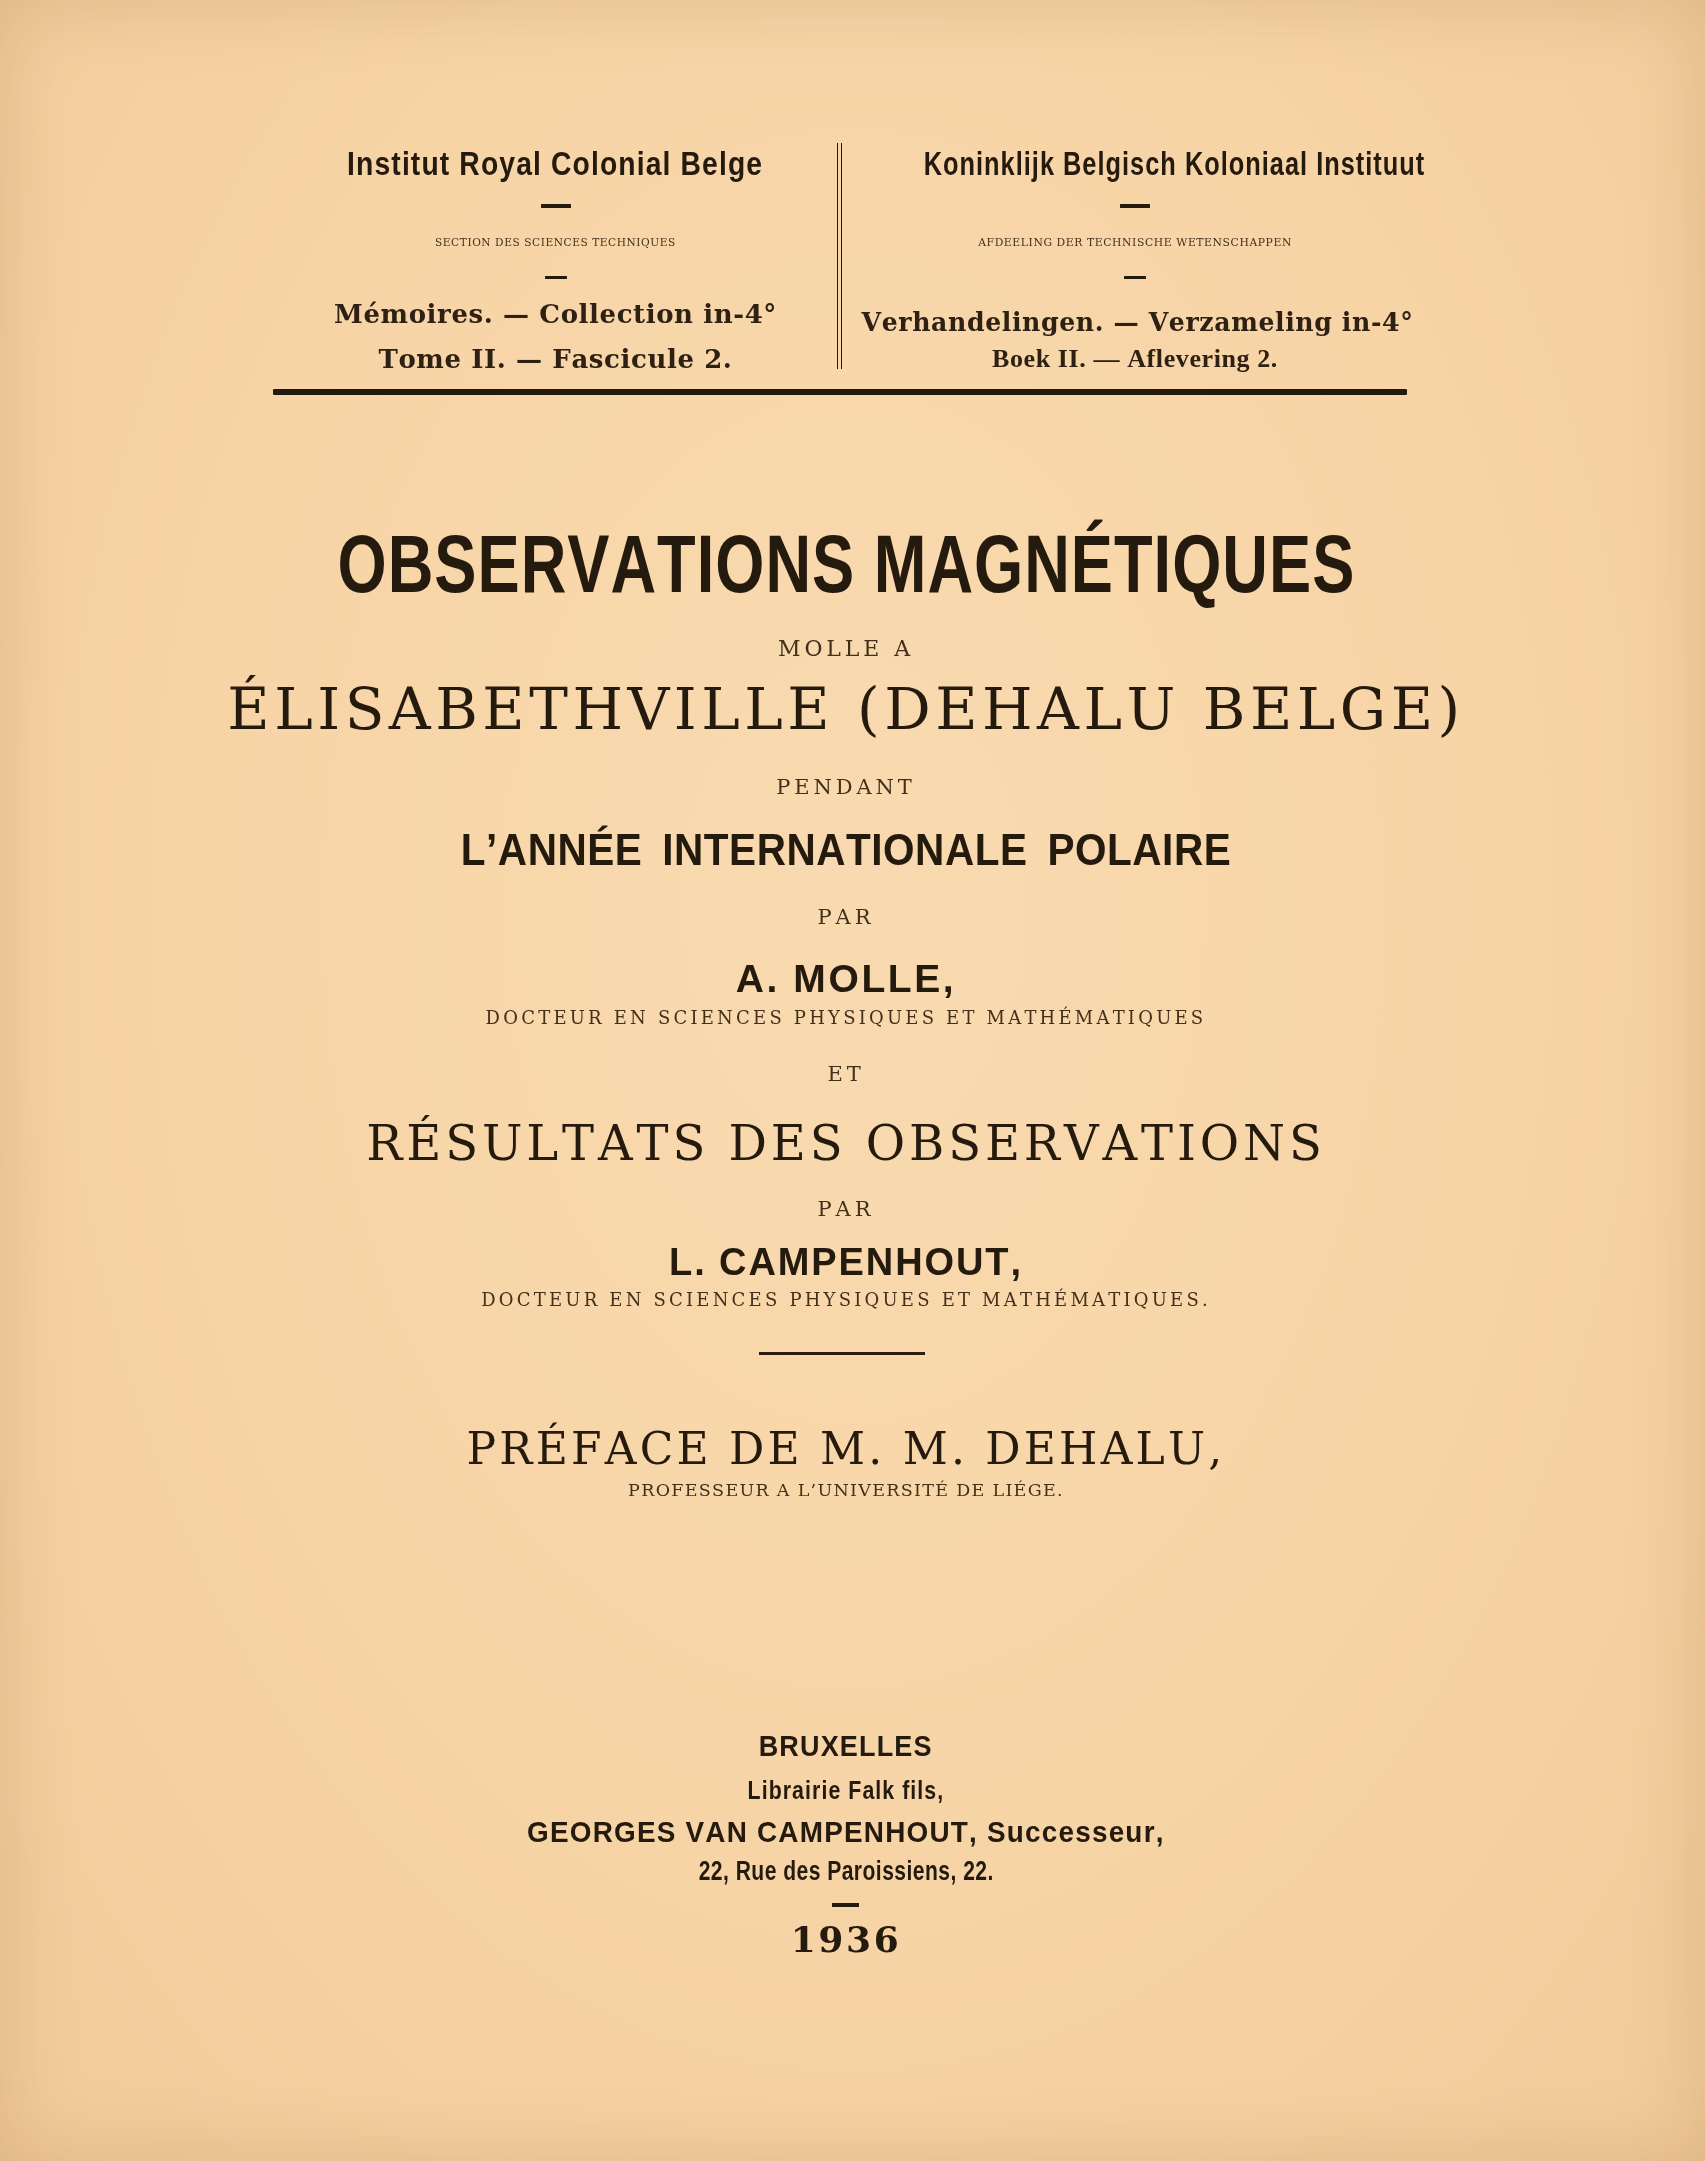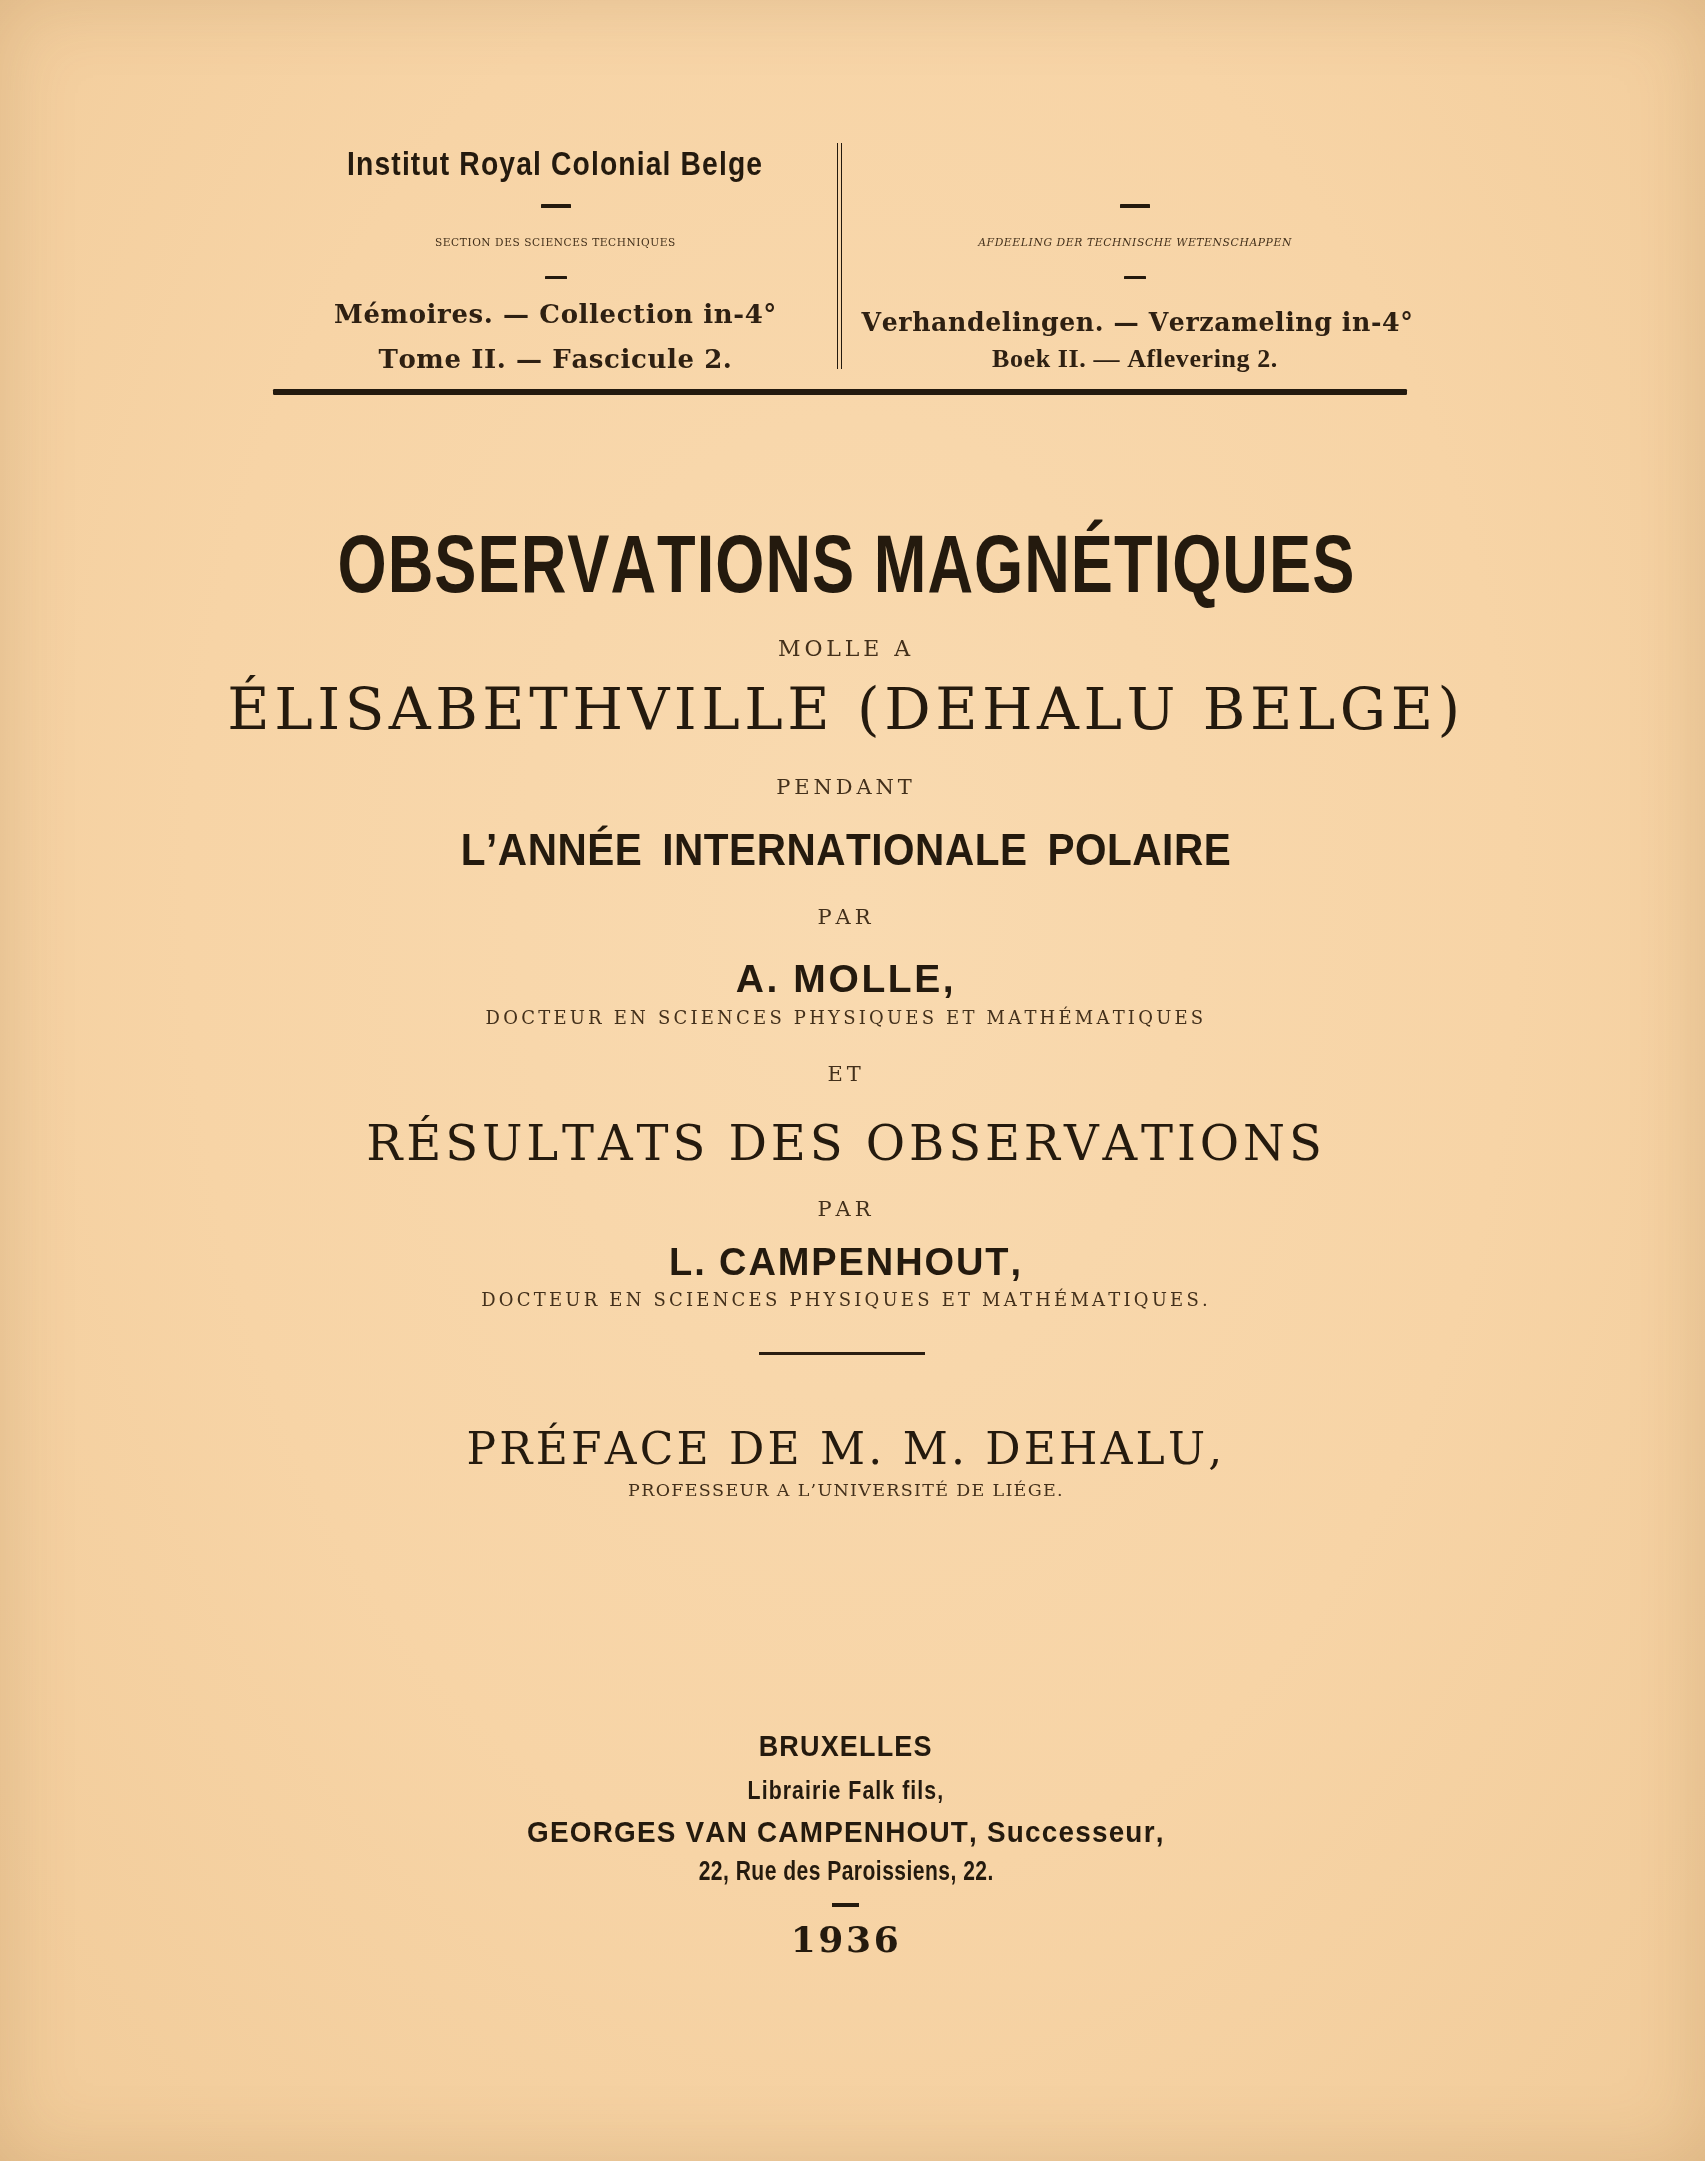--- a/index.html
+++ b/index.html
@@ -79,22 +79,25 @@
     <div class="hdash" style="top:276px;width:22px;margin-left:-11px;height:3.2px;"></div>
     <div class="cline serif ink-mid seri" style="top:301px;">
       <span class="sx">Mémoires. — Collection in-4°</span>
     </div>
     <div class="cline serif ink-mid seri" style="top:346px;">
       <span class="sx">Tome II. — Fascicule 2.</span>
     </div>
   </div>
 
   <div class="col col-right">
+    <div class="cline sans ink-dark inst" style="top:148px;">
+      <span class="sx" style="transform:scaleX(.78);">Koninklijk Belgisch Koloniaal Instituut</span>
+    </div>
     <div class="hdash" style="top:204px;"></div>
-    <div class="cline serif ink-soft sect" style="top:237px;font-style:italic;">
+    <div class="cline serif ink-soft sect" style="top:237px;">
       <span class="sx" style="transform:scaleX(.98);">AFDEELING DER TECHNISCHE WETENSCHAPPEN</span>
     </div>
     <div class="hdash" style="top:276px;width:22px;margin-left:-11px;height:3.2px;"></div>
     <div class="cline serif ink-mid seri" style="top:309px;">
       <span class="sx" style="transform:scaleX(.97);">Verhandelingen. — Verzameling in-4°</span>
     </div>
     <div class="cline serif ink-mid seri" style="top:346px;font-family:Liberation Serif, serif;">
       <span class="sx">Boek II. — Aflevering 2.</span>
     </div>
   </div>

